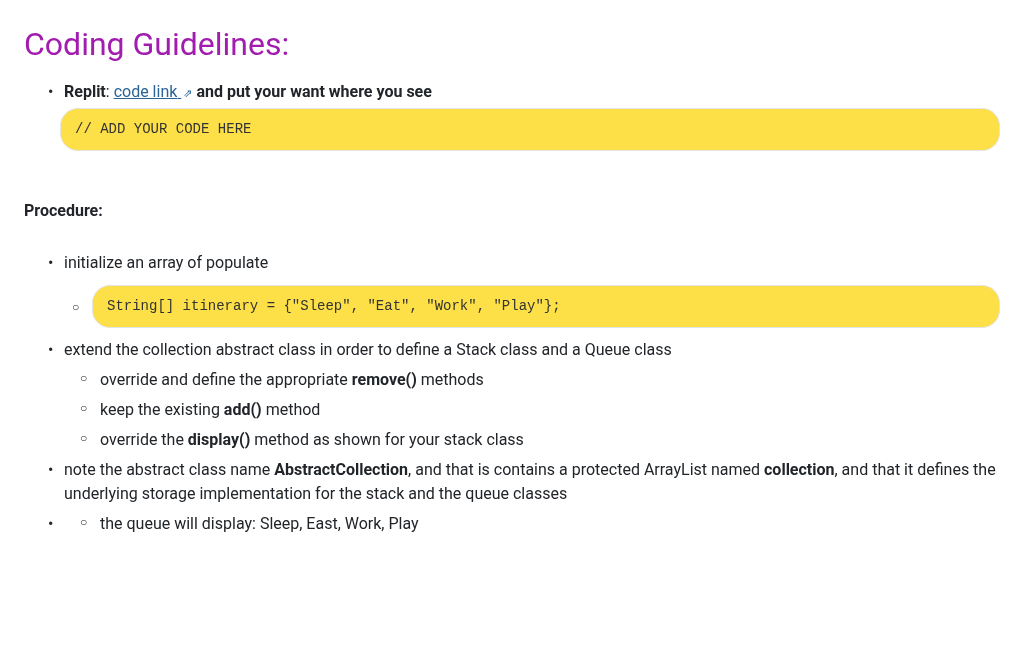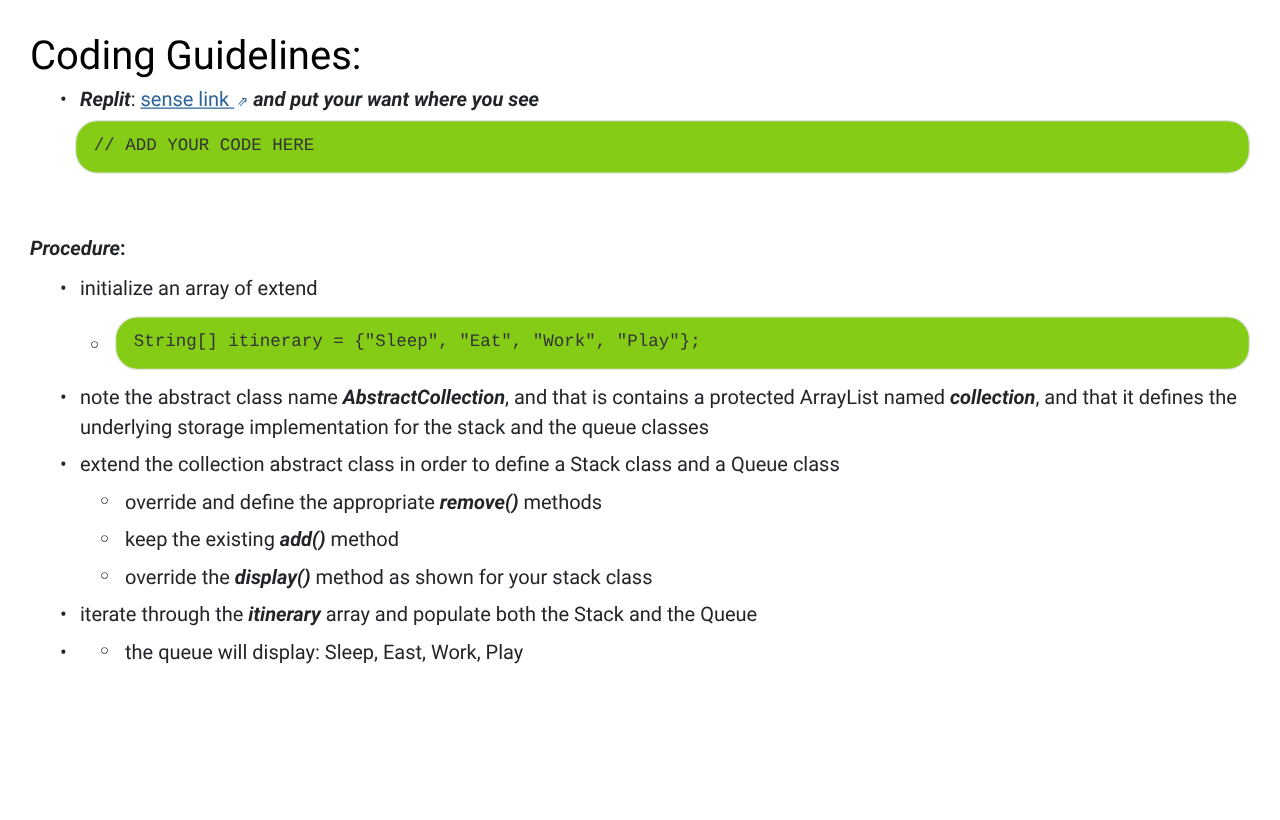--- a/index.html
+++ b/index.html
@@ -12,22 +12,22 @@
       background: #fff;
       color: #212529;
       padding: 20px 24px;
       font-size: 16px;
       line-height: 1.5;
       width: 1024px;
     }
     h1 {
       font-size: 32px;
       font-weight: 400;
-      margin-bottom: 0;
-      color: #000000;
+      margin-bottom: 12px;
+      color: #a21caf;
     }
     ul {
       list-style: none;
       padding-left: 24px;
     }
     ul.bullet > li {
       position: relative;
       padding-left: 16px;
       margin-bottom: 6px;
     }
@@ -56,24 +56,23 @@
     }
     .ext-icon {
       display: inline-block;
       font-size: 11px;
       vertical-align: baseline;
       margin-left: 2px;
       color: #2a6496;
     }
     strong {
       font-weight: 700;
-      font-style: italic;
     }
     .codeblock {
-      background: #84cc16;
+      background: #fde047;
       border: 1px solid #e3e3e3;
       border-radius: 18px;
       padding: 10px 14px;
       font-family: "SFMono-Regular", Consolas, "Liberation Mono", Menlo, monospace;
       font-size: 14px;
       color: #333;
       margin-top: 4px;
       margin-bottom: 4px;
     }
     .codeblock.full {
@@ -82,21 +81,21 @@
     }
     .code-inline {
       font-family: "SFMono-Regular", Consolas, "Liberation Mono", Menlo, monospace;
       font-size: 14px;
     }
     .section-gap {
       margin-top: 48px;
     }
     .procedure-heading {
       font-weight: 700;
-      margin-bottom: 8px;
+      margin-bottom: 28px;
     }
     ul.nested {
       margin-top: 6px;
     }
     .li-with-code {
       padding-right: 0;
     }
     .li-with-code .codeblock {
       margin-left: -4px;
     }
@@ -117,60 +116,57 @@
       display: inline;
     }
   </style>
 </head>
 <body>
 
 <h1>Coding Guidelines:</h1>
 
 <ul class="bullet">
   <li class="li-with-code">
-    <strong>Replit</strong><span>: </span><a href="#" class="link"><span>sense link</span> <span class="ext-icon">⇗</span></a><strong> and put your want where you see</strong>
+    <strong>Replit</strong><span>: </span><a href="#" class="link"><span>code link</span> <span class="ext-icon">⇗</span></a><strong> and put your want where you see</strong>
     <div class="codeblock full">
       <span class="code-inline">// ADD YOUR CODE HERE</span>
     </div>
   </li>
 </ul>
 
 <div class="section-gap"></div>
 
 <p class="procedure-heading"><strong>Procedure</strong>:</p>
 
 <ul class="bullet">
   <li>
-    <span>initialize an array of extend</span>
+    <span>initialize an array of populate</span>
     <div class="sub-code-wrap" style="margin-top:6px; margin-left:8px;">
       <span class="circle-marker">○</span>
       <div class="codeblock" style="flex:1;">
         <span class="code-inline">String[] itinerary = {"Sleep", "Eat", "Work", "Play"};</span>
       </div>
     </div>
-  </li>
-  <li>
-    <span class="body-text">note the abstract class name </span><strong>AbstractCollection</strong><span class="body-text">, and that is contains a protected ArrayList named </span><strong>collection</strong><span class="body-text">, and that it defines the underlying storage implementation for the stack and the queue classes</span>
   </li>
   <li>
     <span>extend the collection abstract class in order to define a Stack class and a Queue class</span>
     <ul class="circle nested" style="padding-left:16px;">
       <li>
         <span>override and define the appropriate </span><strong>remove()</strong><span> methods</span>
       </li>
       <li>
         <span>keep the existing </span><strong>add()</strong><span> method</span>
       </li>
       <li>
         <span>override the </span><strong>display()</strong><span> method as shown for your stack class</span>
       </li>
     </ul>
   </li>
   <li>
-    <span>iterate through the </span><strong>itinerary</strong><span> array and populate both the Stack and the Queue</span>
+    <span class="body-text">note the abstract class name </span><strong>AbstractCollection</strong><span class="body-text">, and that is contains a protected ArrayList named </span><strong>collection</strong><span class="body-text">, and that it defines the underlying storage implementation for the stack and the queue classes</span>
   </li>
   <li>
     <ul class="circle nested" style="padding-left:16px;">
       <li>
         <span>the queue will display: Sleep, East, Work, Play</span>
       </li>
     </ul>
   </li>
 </ul>
 

